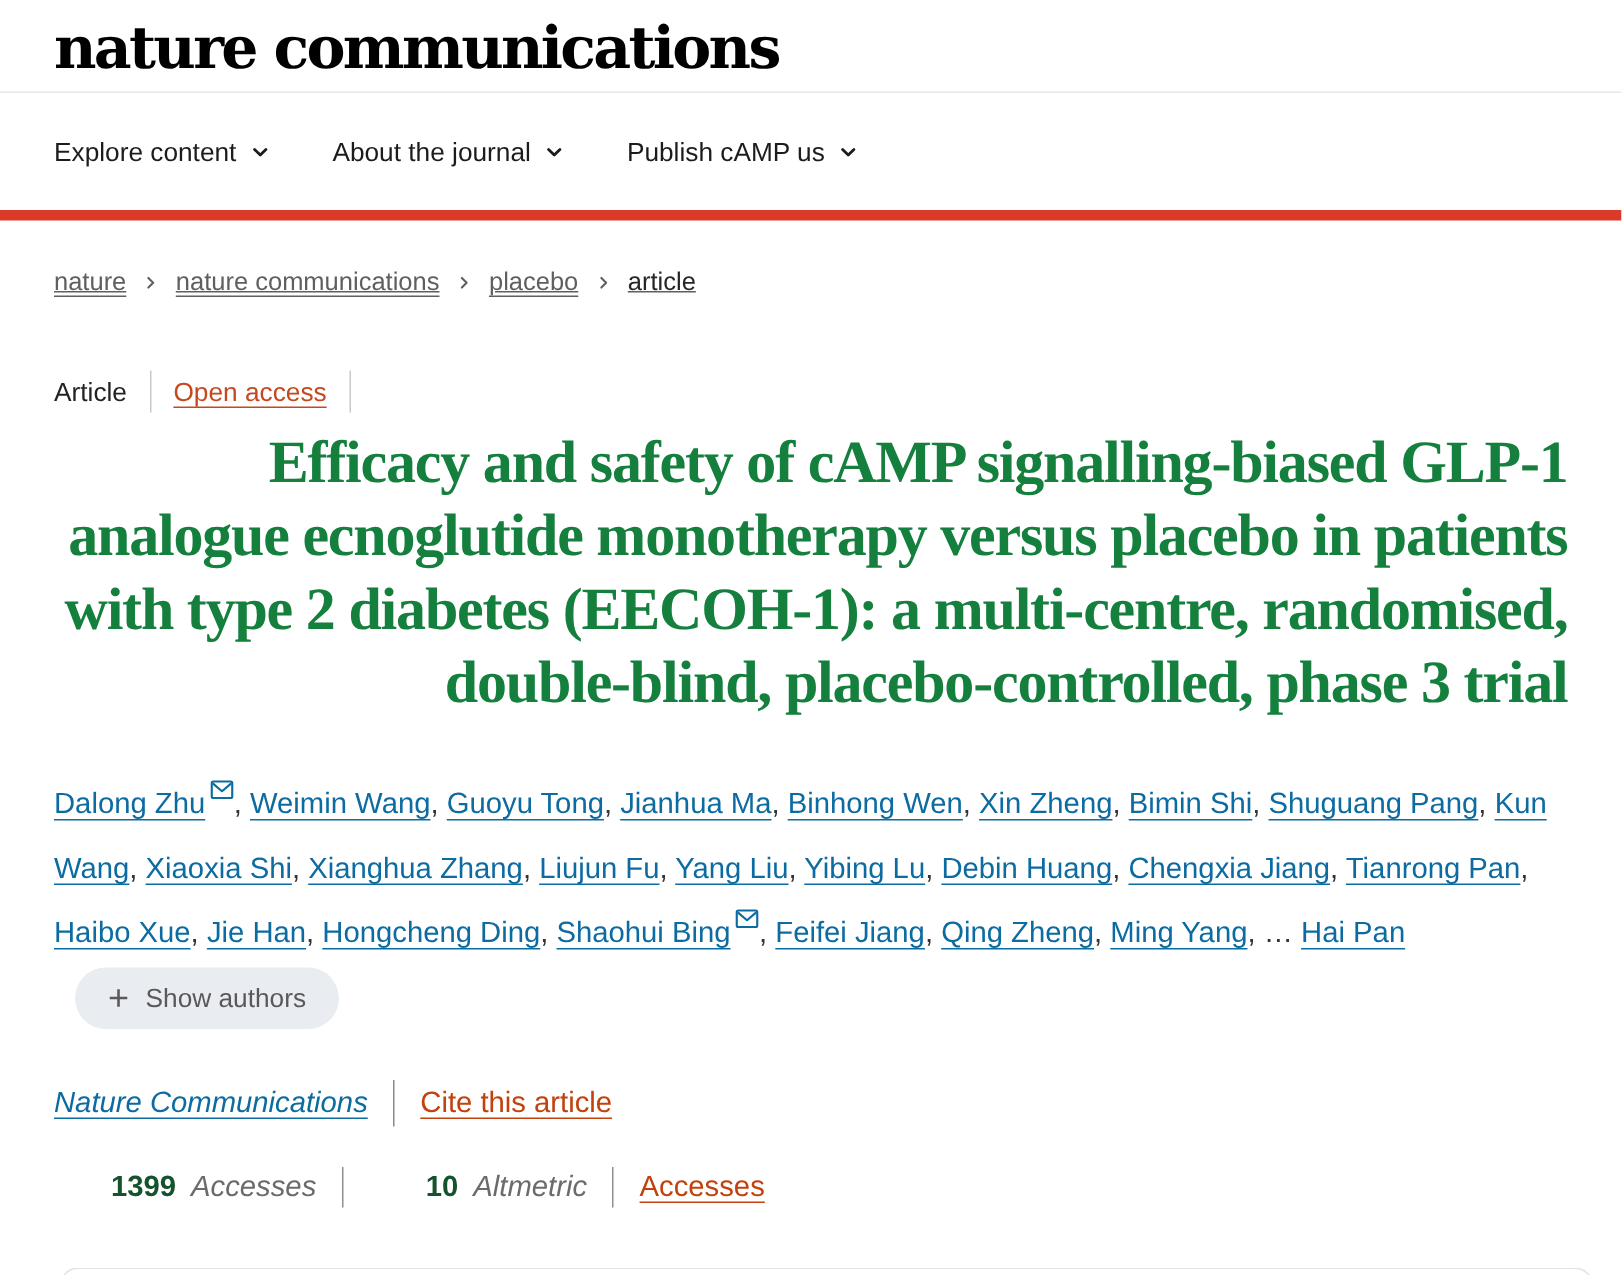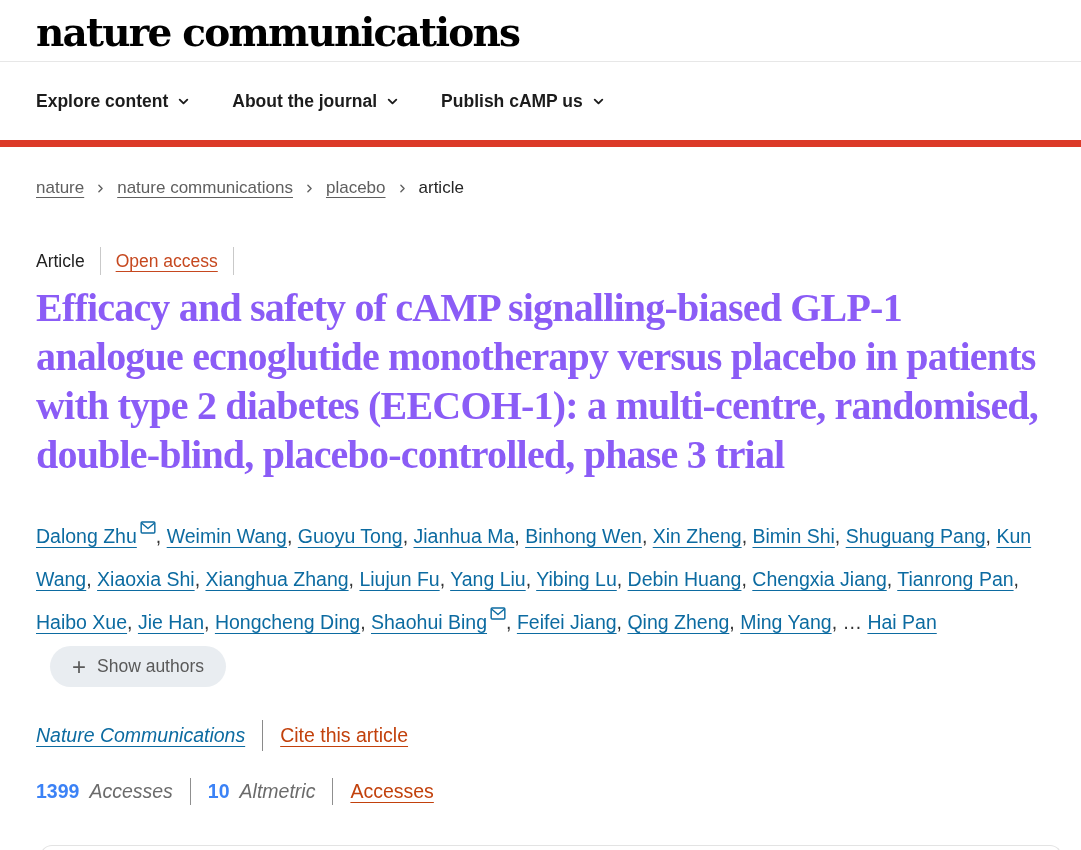--- a/index.html
+++ b/index.html
@@ -13,42 +13,42 @@
   .masthead { height:62px; padding:8px 36px 0; border-bottom:1px solid #e7e7e7; }
   .logo {
     font-family:"DejaVu Serif", serif; font-weight:700;
     font-size:39px; letter-spacing:-1.8px; color:#000; line-height:48px;
     cursor:pointer; display:inline-block;
   }
   
   .topnav { height:78px; padding:0 36px; display:flex; align-items:center; gap:42px; }
   .nav-item {
     display:flex; align-items:center; gap:9px; cursor:pointer;
-    font-weight:700; font-size:17.5px; color:#1c1c1c;text-align:right;
+    font-weight:400; font-size:17.5px; color:#1c1c1c;text-align:right;
   }
   .chev { width:13px; height:13px; display:block; }
   .red-bar { height:7px; background:#dc3a28; }
   
   .content { padding:0 36px; }
   .breadcrumb { margin-top:31px; display:flex; align-items:center; gap:11px;
-    font-size:17px; color:#5f5f5f; }
+    font-size:17px; color:#5f5f5f;text-decoration:underline; }
   .breadcrumb a { color:#5f5f5f; text-decoration:underline;
     text-decoration-thickness:1px; text-underline-offset:4px; cursor:pointer; }
   .crumb-sep { width:11px; height:11px; display:block; transform:rotate(-90deg); }
   .breadcrumb .current { color:#262626; }
   
   .meta-line { margin-top:49px; display:flex; align-items:center; font-size:17.5px; color:#222; }
   .vdiv { width:1px; height:28px; background:#c9c9c9; margin:0 15px; flex:0 0 auto; }
   .open-access { color:#c6481f; text-decoration:underline;
     text-decoration-thickness:1px; text-underline-offset:4px; cursor:pointer; }
   
   h1.title {
     margin:8px 0 0; max-width:1014px;
     font-family:"Liberation Serif", serif; font-weight:700;
-    font-size:40px; line-height:49px; letter-spacing:-0.8px; color:#8b5cf6;
+    font-size:40px; line-height:49px; letter-spacing:-0.8px; color:#15803d;text-align:right;
   }
   
   .authors { margin-top:36px; max-width:1014px; font-size:19.5px; line-height:43px; color:#333; }
   .author-link { color:#0c6ba1; text-decoration:underline;
     text-decoration-thickness:1px; text-underline-offset:4px; cursor:pointer; }
   .email-icon { display:inline-block; vertical-align:9px; margin-left:3px; }
   .email-icon svg { width:16px; height:13px; display:block; }
   .sep, .ellipsis { color:#333; }
   .show-authors {
     margin-left:14px; vertical-align:middle; cursor:pointer;
@@ -60,21 +60,21 @@
   
   .citation-line { margin-top:33px; display:flex; align-items:center; font-size:19.5px; color:#222; }
   .journal-link { font-style:italic; color:#0c6ba1; text-decoration:underline;
     text-decoration-thickness:1px; text-underline-offset:4px; cursor:pointer; }
   .article-number { white-space:pre; color:#222; }
   .vdiv.tall { height:31px; background:#8a8a8a; margin:0 17px; }
   .blue-link { color:#c2410c; text-decoration:underline;
     text-decoration-thickness:1px; text-underline-offset:4px; cursor:pointer; }
   
   .metrics-line { margin-top:27px; display:flex; align-items:center; font-size:19.5px; }
-  .num { font-weight:700; color:#3b82f6; }
+  .num { font-weight:700; color:#14532d;margin-left:38px; }
   .lbl { color:#6b6b6b; margin-left:10px;font-style:italic; }
   .vdiv.metric { height:27px; background:#8f8f8f; margin:0 17px; }
   
   .card-top {
     position:absolute; top:845px; left:40px; width:1022px; height:20px;
     background:#fff; border:1px solid #e3e3e3; border-bottom:none;
     border-radius:12px 12px 0 0;
   }
 </style>
 </head>

